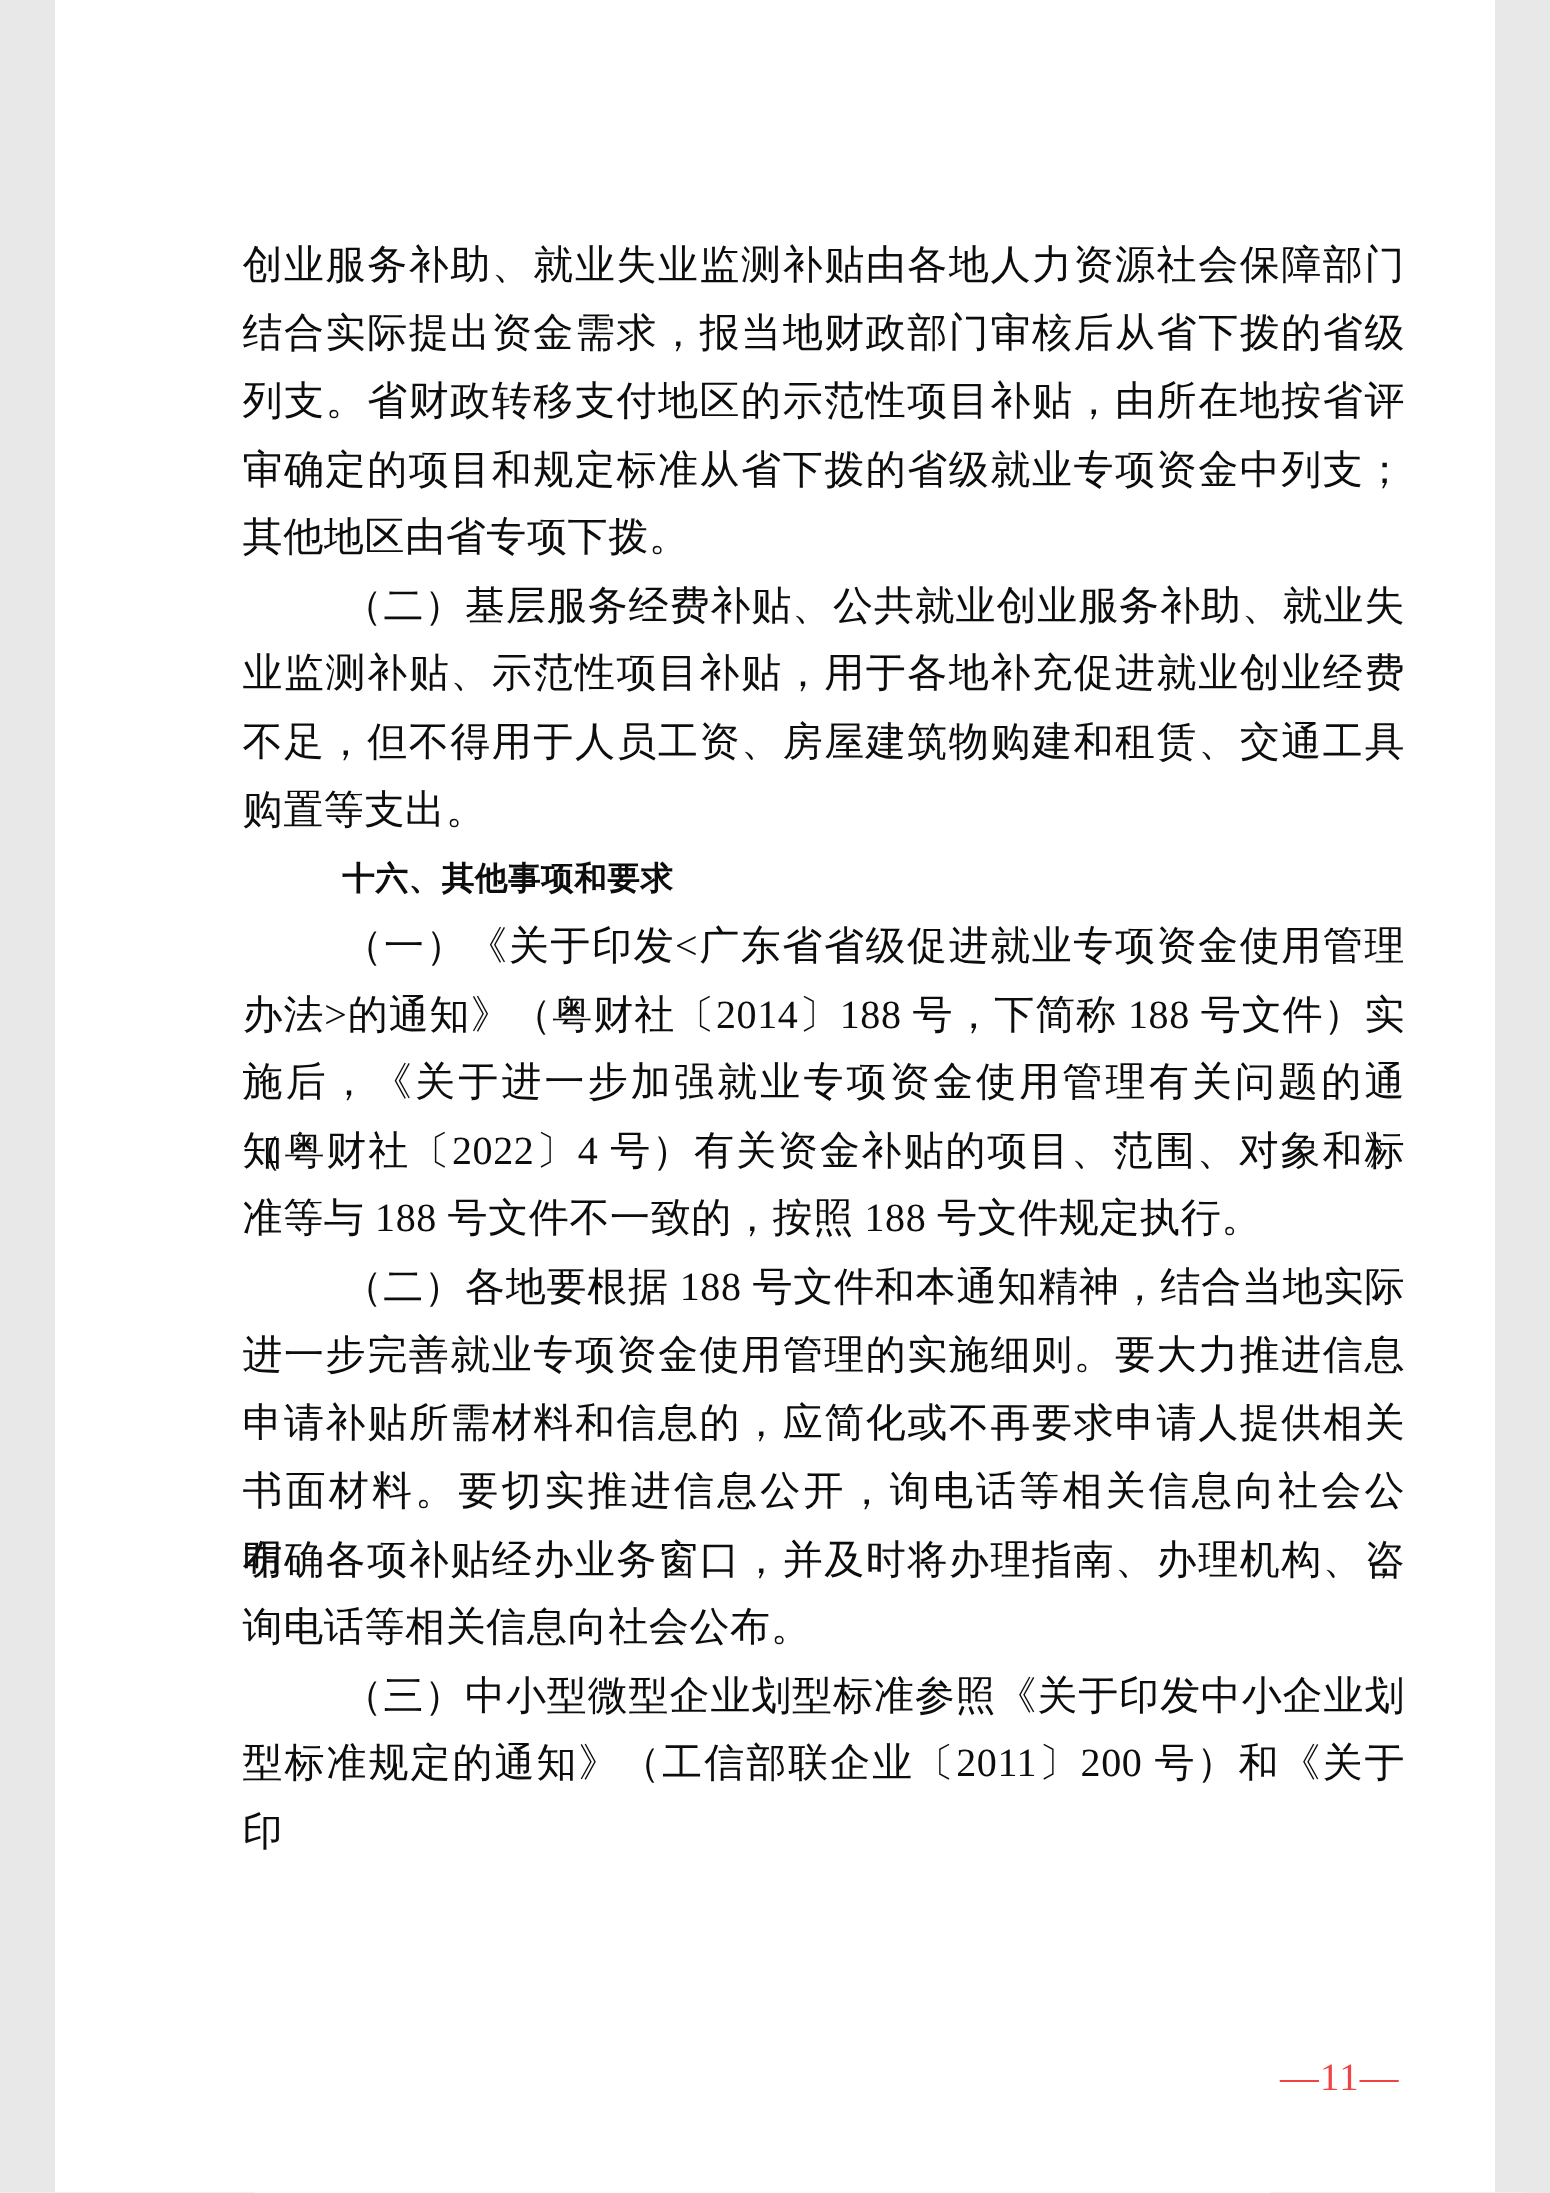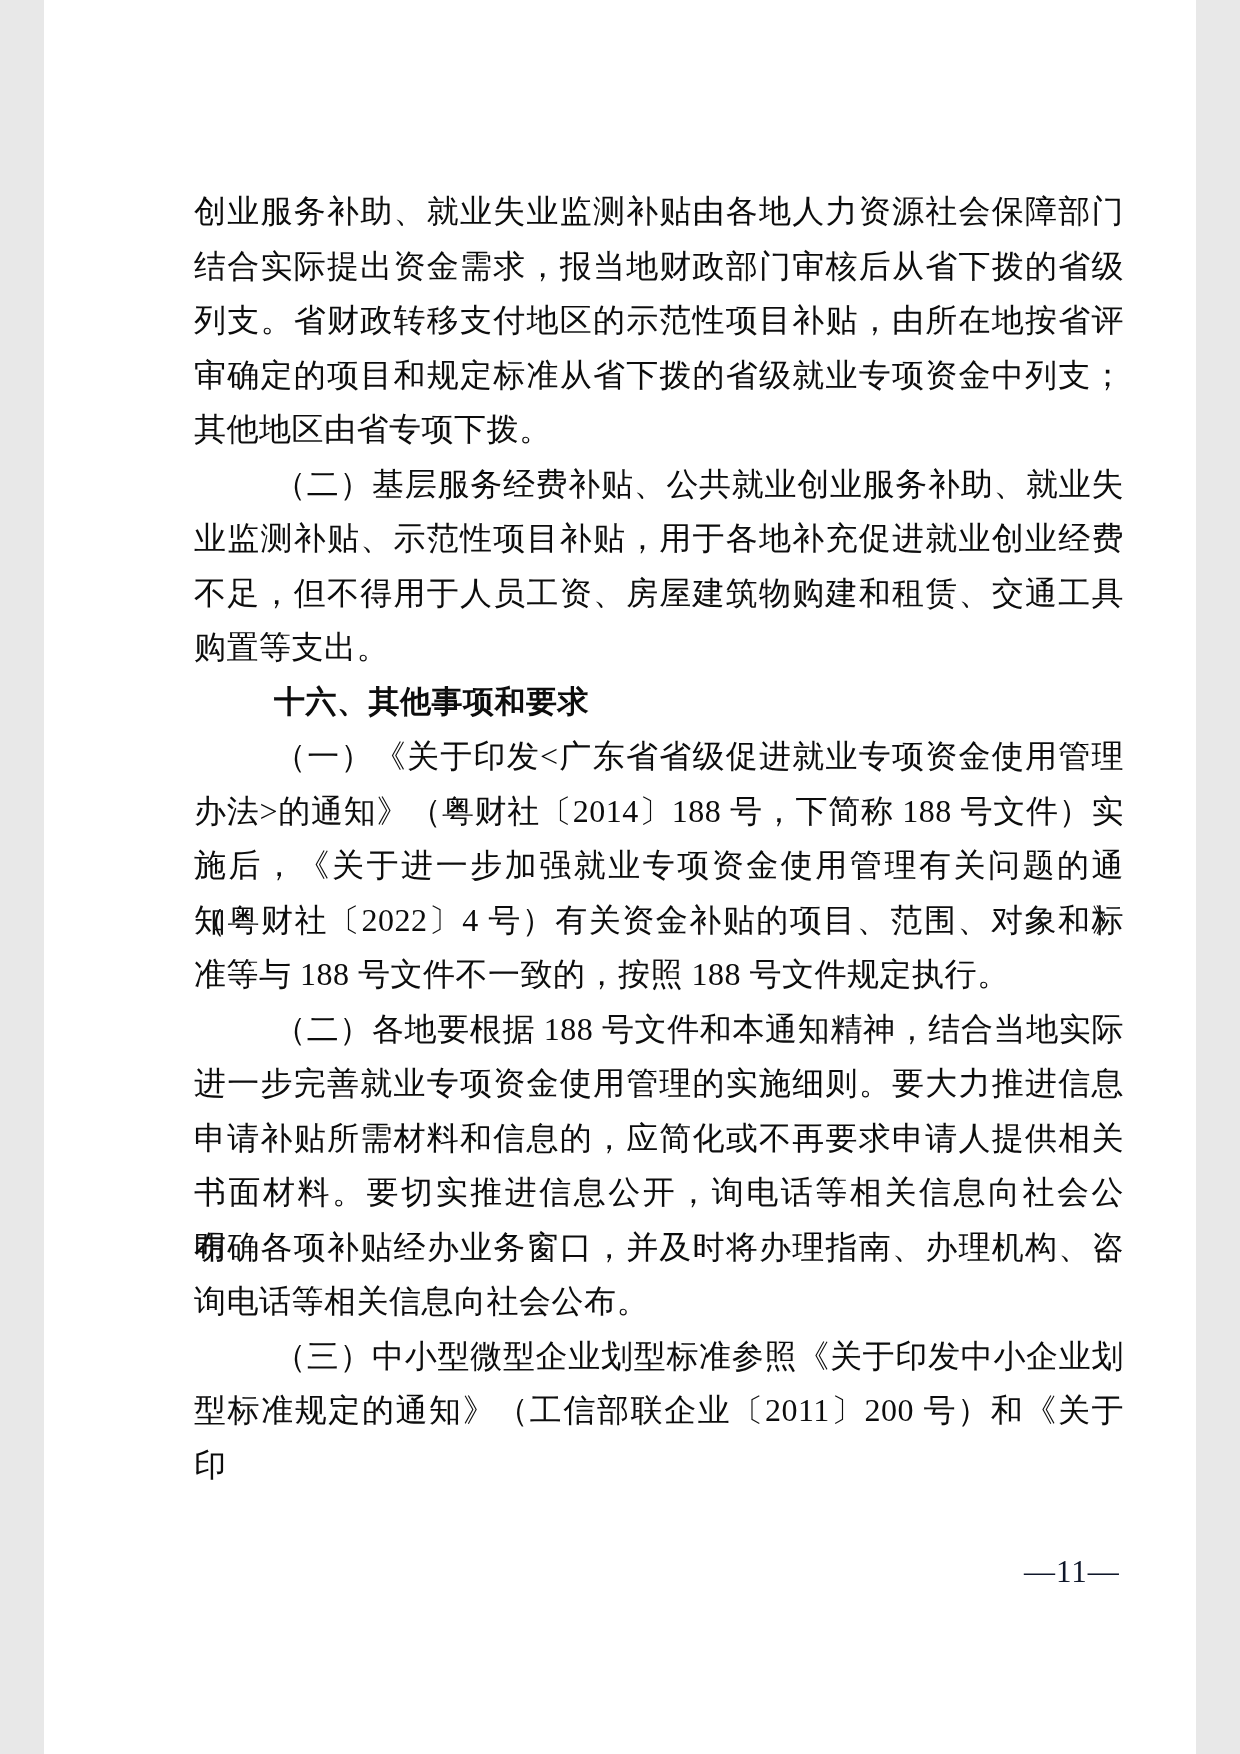--- a/index.html
+++ b/index.html
@@ -36,32 +36,32 @@
   .line.indent {
     padding-left: 80px;
   }
   .line.para-end {
     text-align: left;
     text-align-last: left;
   }
   .line.heading {
     font-family: "Liberation Sans", "DejaVu Sans", sans-serif;
     font-weight: bold;
-    font-size: 31px;
+    font-size: 26px;
     text-align: left;
     text-align-last: left;
   }
   .page-number {
     position: absolute;
-    top: 1554px;
+    top: 1644px;
     left: 980px;
     font-size: 31px;
     letter-spacing: 1px;
     font-family: "Liberation Serif", "DejaVu Serif", serif;
-    color: #0f172a;
+    color: #ef4444;
   }
 </style>
 </head>
 <body>
 
 <div class="page">
   <div class="doc-body">
       <div class="line">创业服务补助、就业失业监测补贴由各地人力资源社会保障部门</div>
       <div class="line">结合实际提出资金需求，报当地财政部门审核后从省下拨的省级</div>
       <div class="line">列支。省财政转移支付地区的示范性项目补贴，由所在地按省评</div>

